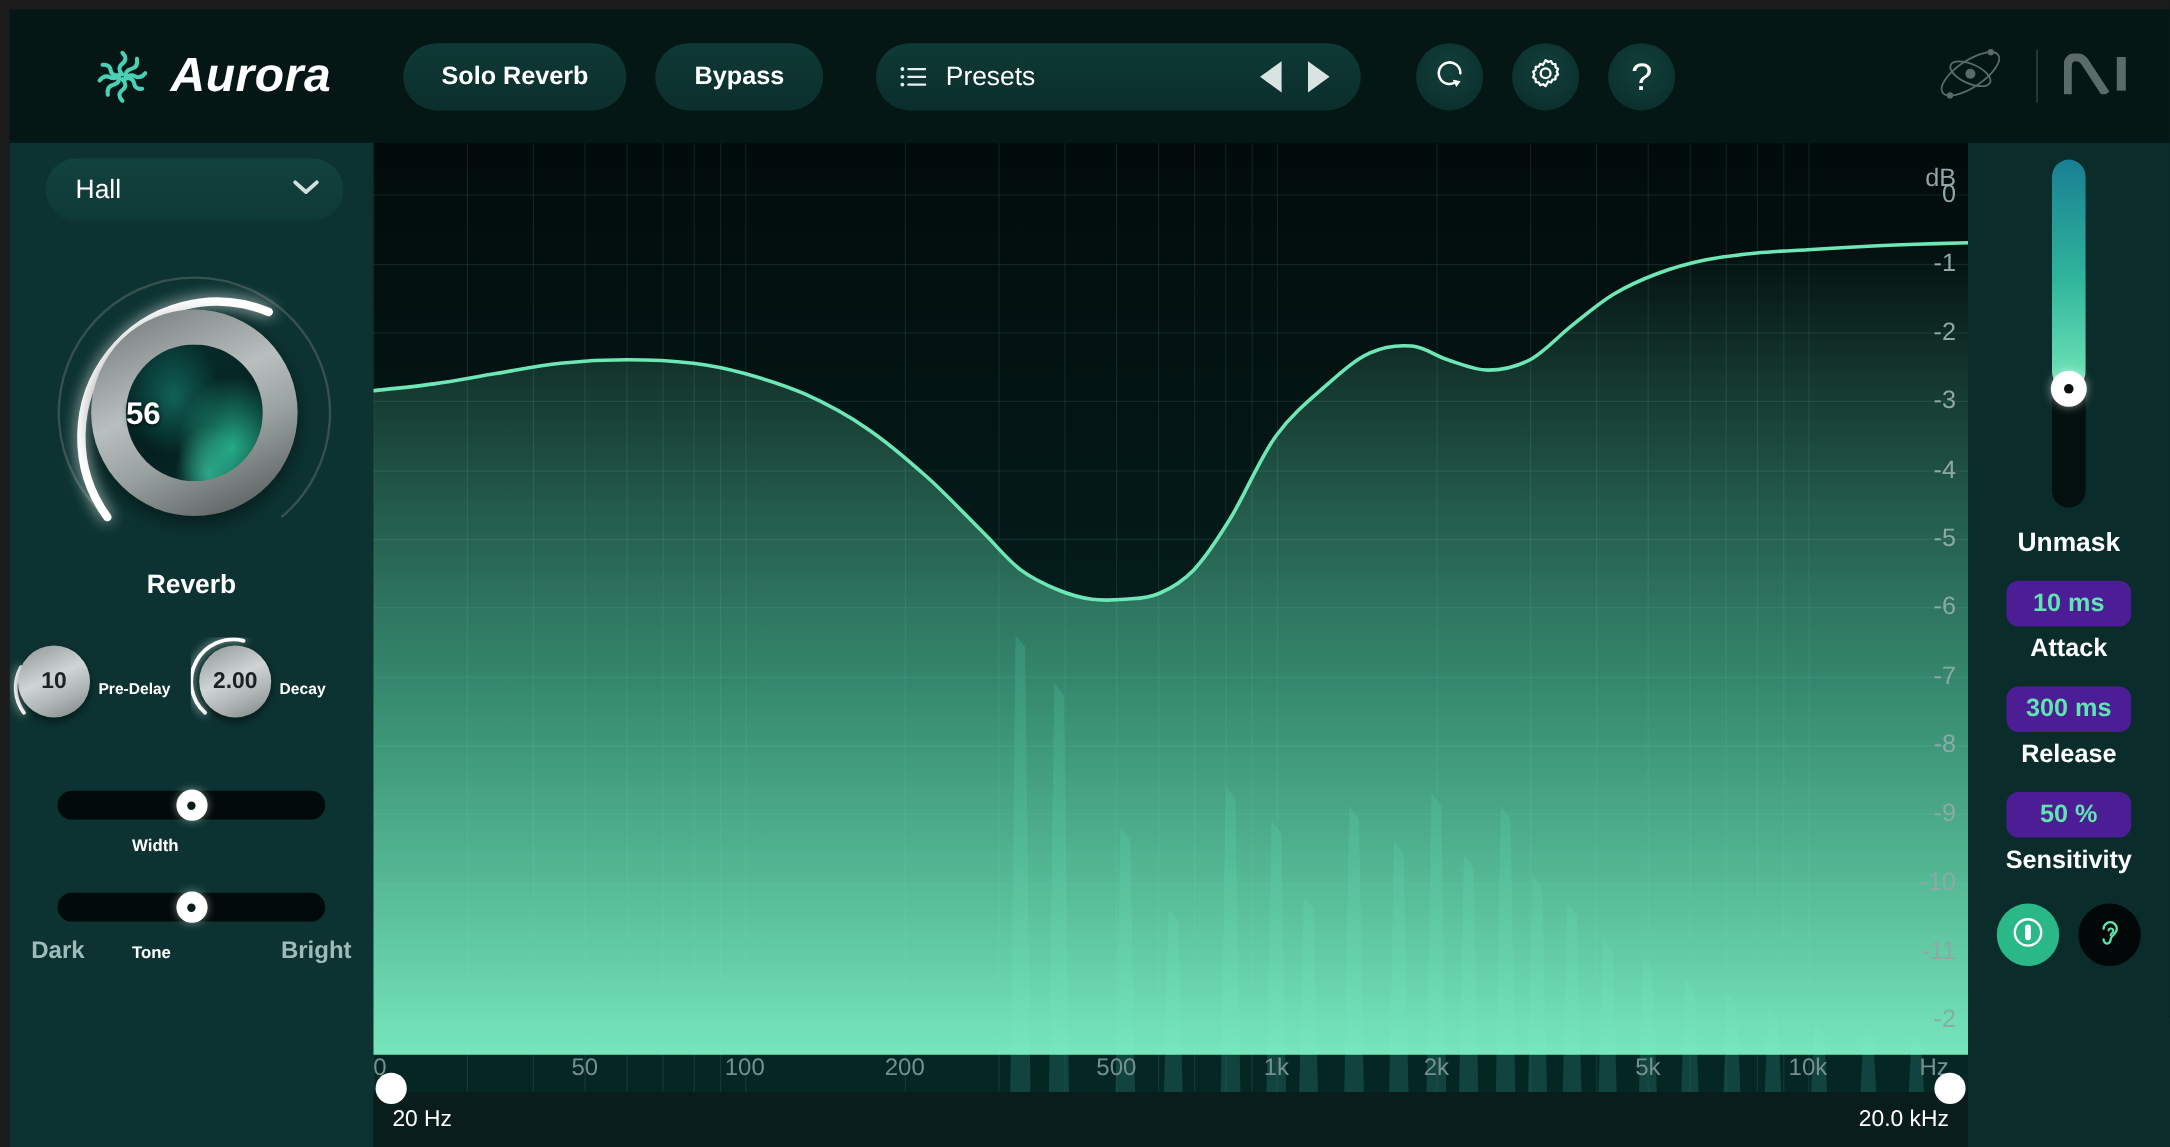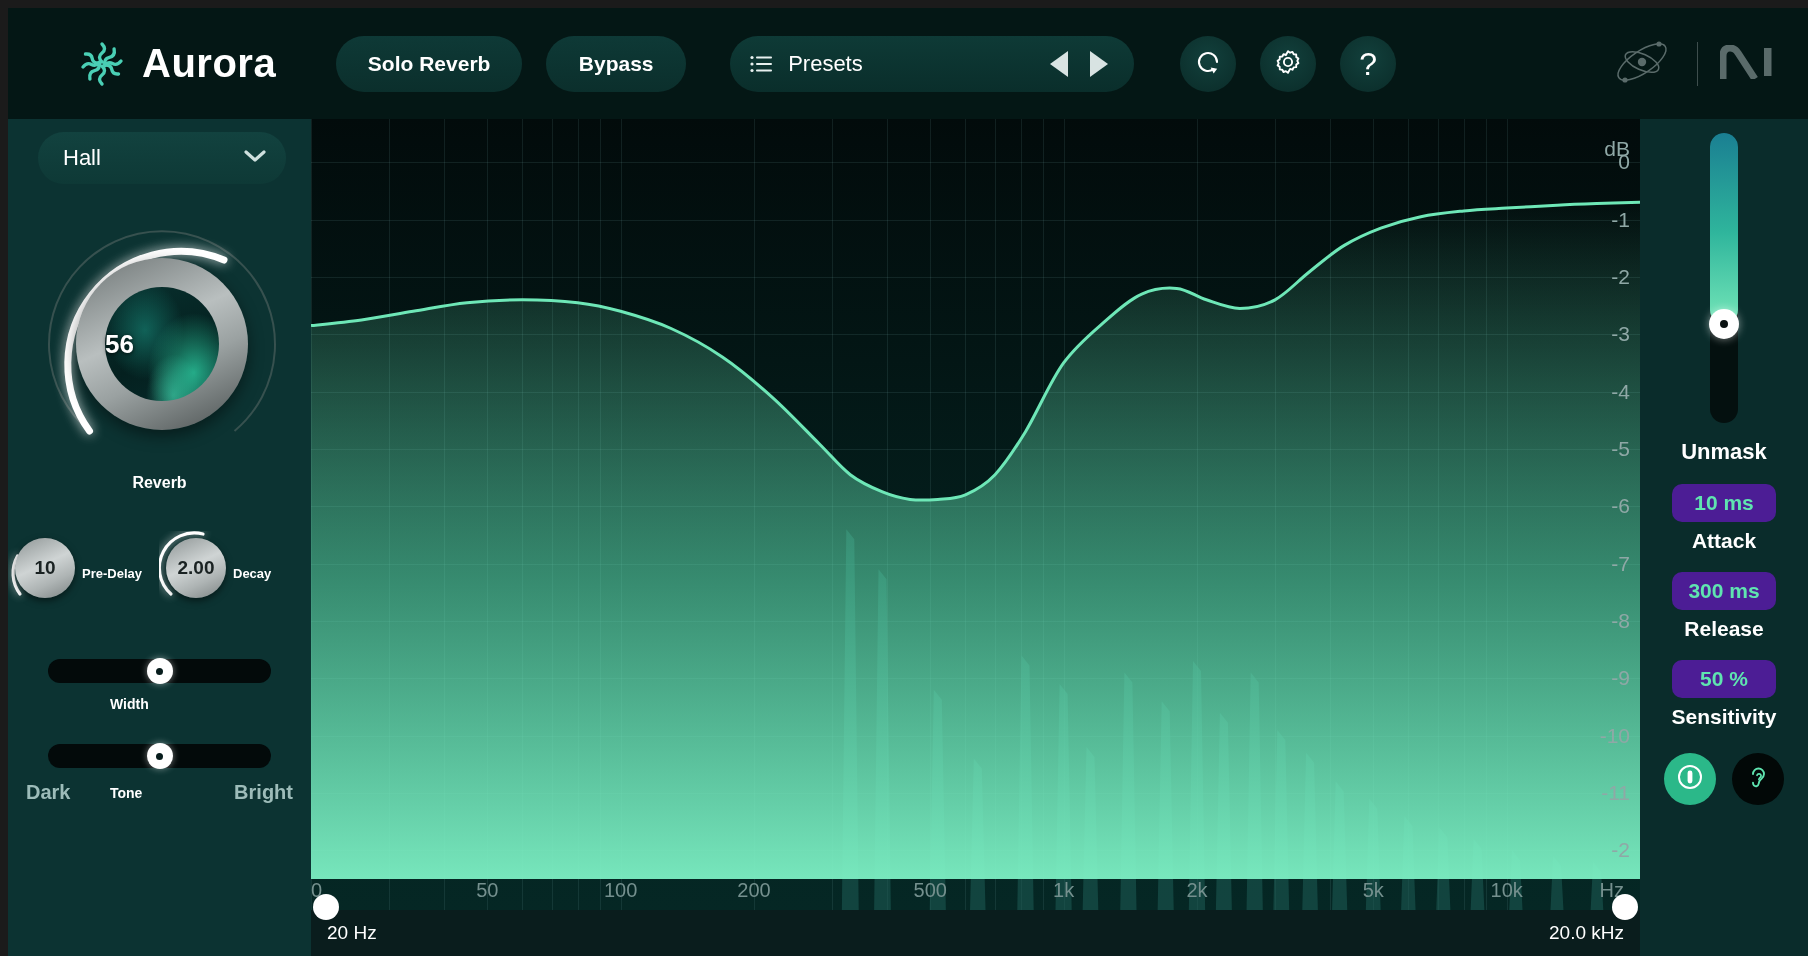--- a/index.html
+++ b/index.html
@@ -21,20 +21,21 @@
     height: 111px; flex: 0 0 111px;
     background: #041715;
     display: flex; align-items: center;
     position: relative;
   }
   .brand { display: flex; align-items: center; gap: 14px; margin-left: 68px; }
   .brand-mark { width: 52px; height: 52px; }
   .brand-name {
     font-size: 40px; font-weight: 700; color: #fff;
     letter-spacing: 0.5px;
+    font-style: italic;
   }
   .hdr-btn {
     height: 56px; border-radius: 28px;
     background: linear-gradient(180deg,#0e3936 0%,#0b2f2c 100%);
     color: #fff; font-size: 21px; font-weight: 700;
     display: flex; align-items: center; justify-content: center;
     padding: 0 30px; cursor: pointer; border: none;
   }
   #solo-reverb { margin-left: 60px; width: 186px; }
   #bypass { margin-left: 24px; width: 140px; }
@@ -97,21 +98,21 @@
     background:
       radial-gradient(ellipse 70% 90% at 78% 75%, rgba(46,214,168,.75) 0%, rgba(20,120,110,0) 58%),
       radial-gradient(ellipse 55% 70% at 35% 38%, rgba(30,170,150,.45) 0%, rgba(10,60,60,0) 62%),
       radial-gradient(ellipse 40% 60% at 60% 95%, rgba(80,230,190,.55) 0%, rgba(10,60,60,0) 60%),
       linear-gradient(160deg,#08302e 0%,#04201f 60%,#062a2a 100%);
     display: flex; align-items: center; justify-content: flex-start;
   }
   .knob-value { color: #fff; font-size: 26px; font-weight: 700; text-shadow: 0 1px 4px rgba(0,0,0,.8); }
   .knob-label {
     position: absolute; left: 0; right: 0; text-align: center;
-    color: #fff; font-size: 16px; font-weight: 700;
+    color: #fff; font-size: 22px; font-weight: 700;
   }
   #reverb-label { top: 355px; width: 303px; }
 
   .mini-row { position: absolute; top: 412px; left: 0; width: 303px; display: flex; }
   .mini { width: 151px; display: flex; align-items: center; }
   .mini-knob { position: relative; width: 74px; height: 74px; }
   .mini-body {
     position: absolute; left: 7px; top: 7px; width: 60px; height: 60px;
     border-radius: 50%;
     background: linear-gradient(155deg,#8e9595 0%,#cfd4d4 45%,#aeb4b4 70%,#7b8282 100%);

